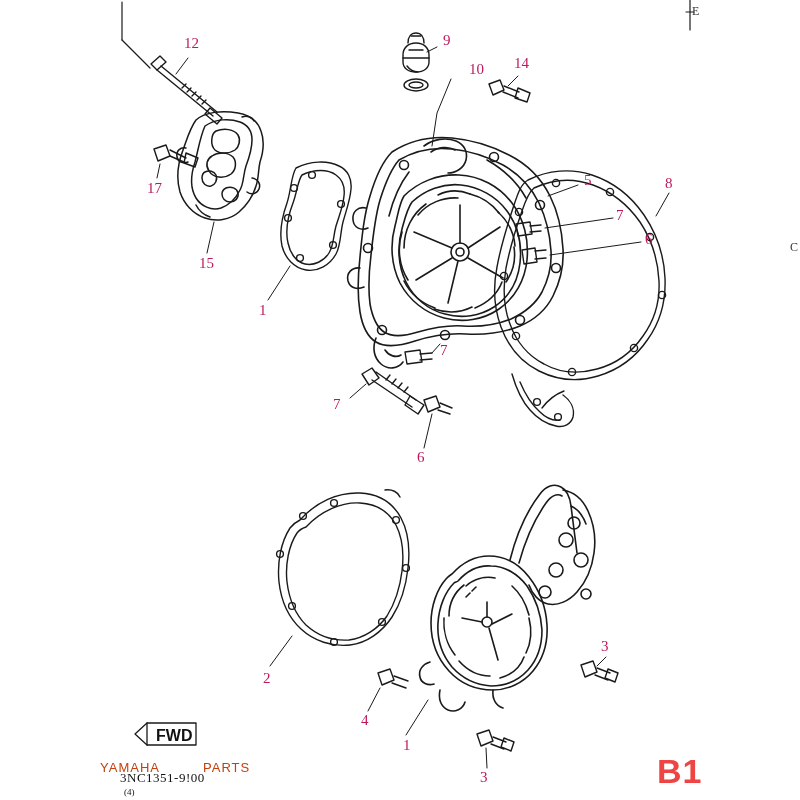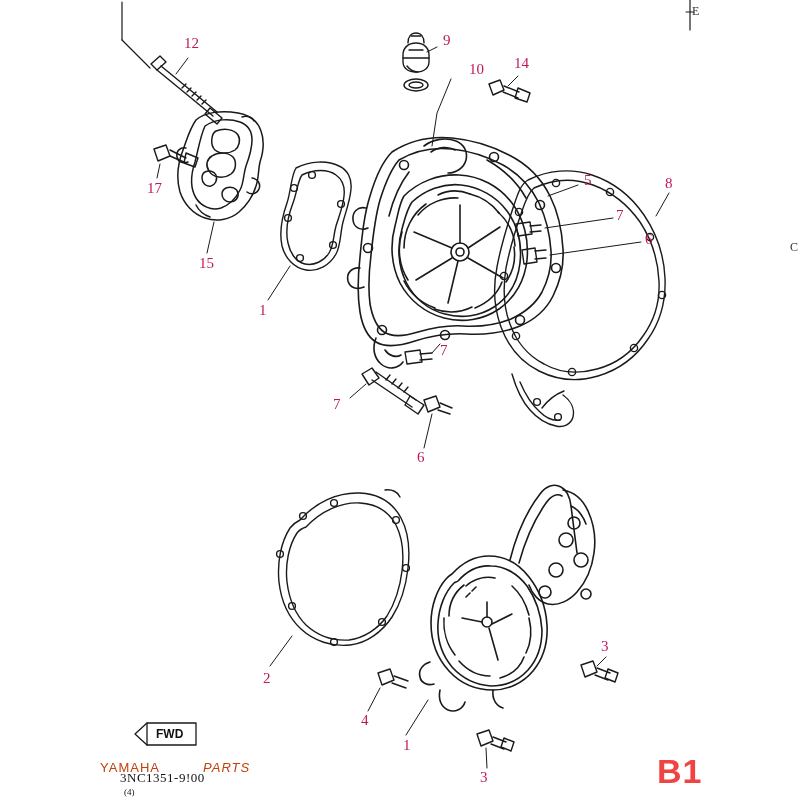--- a/index.html
+++ b/index.html
@@ -57,21 +57,21 @@
   .edge-mark {
     position: absolute;
     font-family: "Liberation Serif", serif;
     font-size: 12px;
     color: #333;
     white-space: nowrap;
   }
   .fwd-label {
     position: absolute;
     font-family: "Liberation Sans", sans-serif;
-    font-size: 12px;
+    font-size: 16px;
     font-weight: bold;
     color: #111;
     white-space: nowrap;
     text-align: center;
   }
   .faint-text {
     position: absolute;
     font-family: "Liberation Sans", sans-serif;
     font-size: 13px;
     color: #c2410c;
@@ -471,21 +471,21 @@
   <div class="callout" style="left:263px; top:671px;">2</div>
   <div class="callout" style="left:601px; top:639px;">3</div>
   <div class="callout" style="left:361px; top:713px;">4</div>
   <div class="callout" style="left:403px; top:738px;">1</div>
   <div class="callout" style="left:480px; top:770px;">3</div>
 
   <div class="edge-mark" style="left:692px; top:4px;">E</div>
   <div class="edge-mark" style="left:790px; top:240px;">C</div>
 
   <div class="faint-text" style="left:100px; top:728px;">YAMAHA</div>
-  <div class="faint-text" style="left:203px; top:728px;font-style:italic;">PARTS</div>
+  <div class="faint-text" style="left:203px; top:728px;">PARTS</div>
   <div class="fwd-label" style="left:156px; top:727px;">FWD</div>
 
   <div class="partnum" style="left:120px; top:770px;">3NC1351-9!00</div>
   <div class="partnum-sub" style="left:124px; top:787px;">(4)</div>
 
   <div class="sheet-code" style="left:657px; top:752px;">B1</div>
 
 </div>
 
 </body></html>

